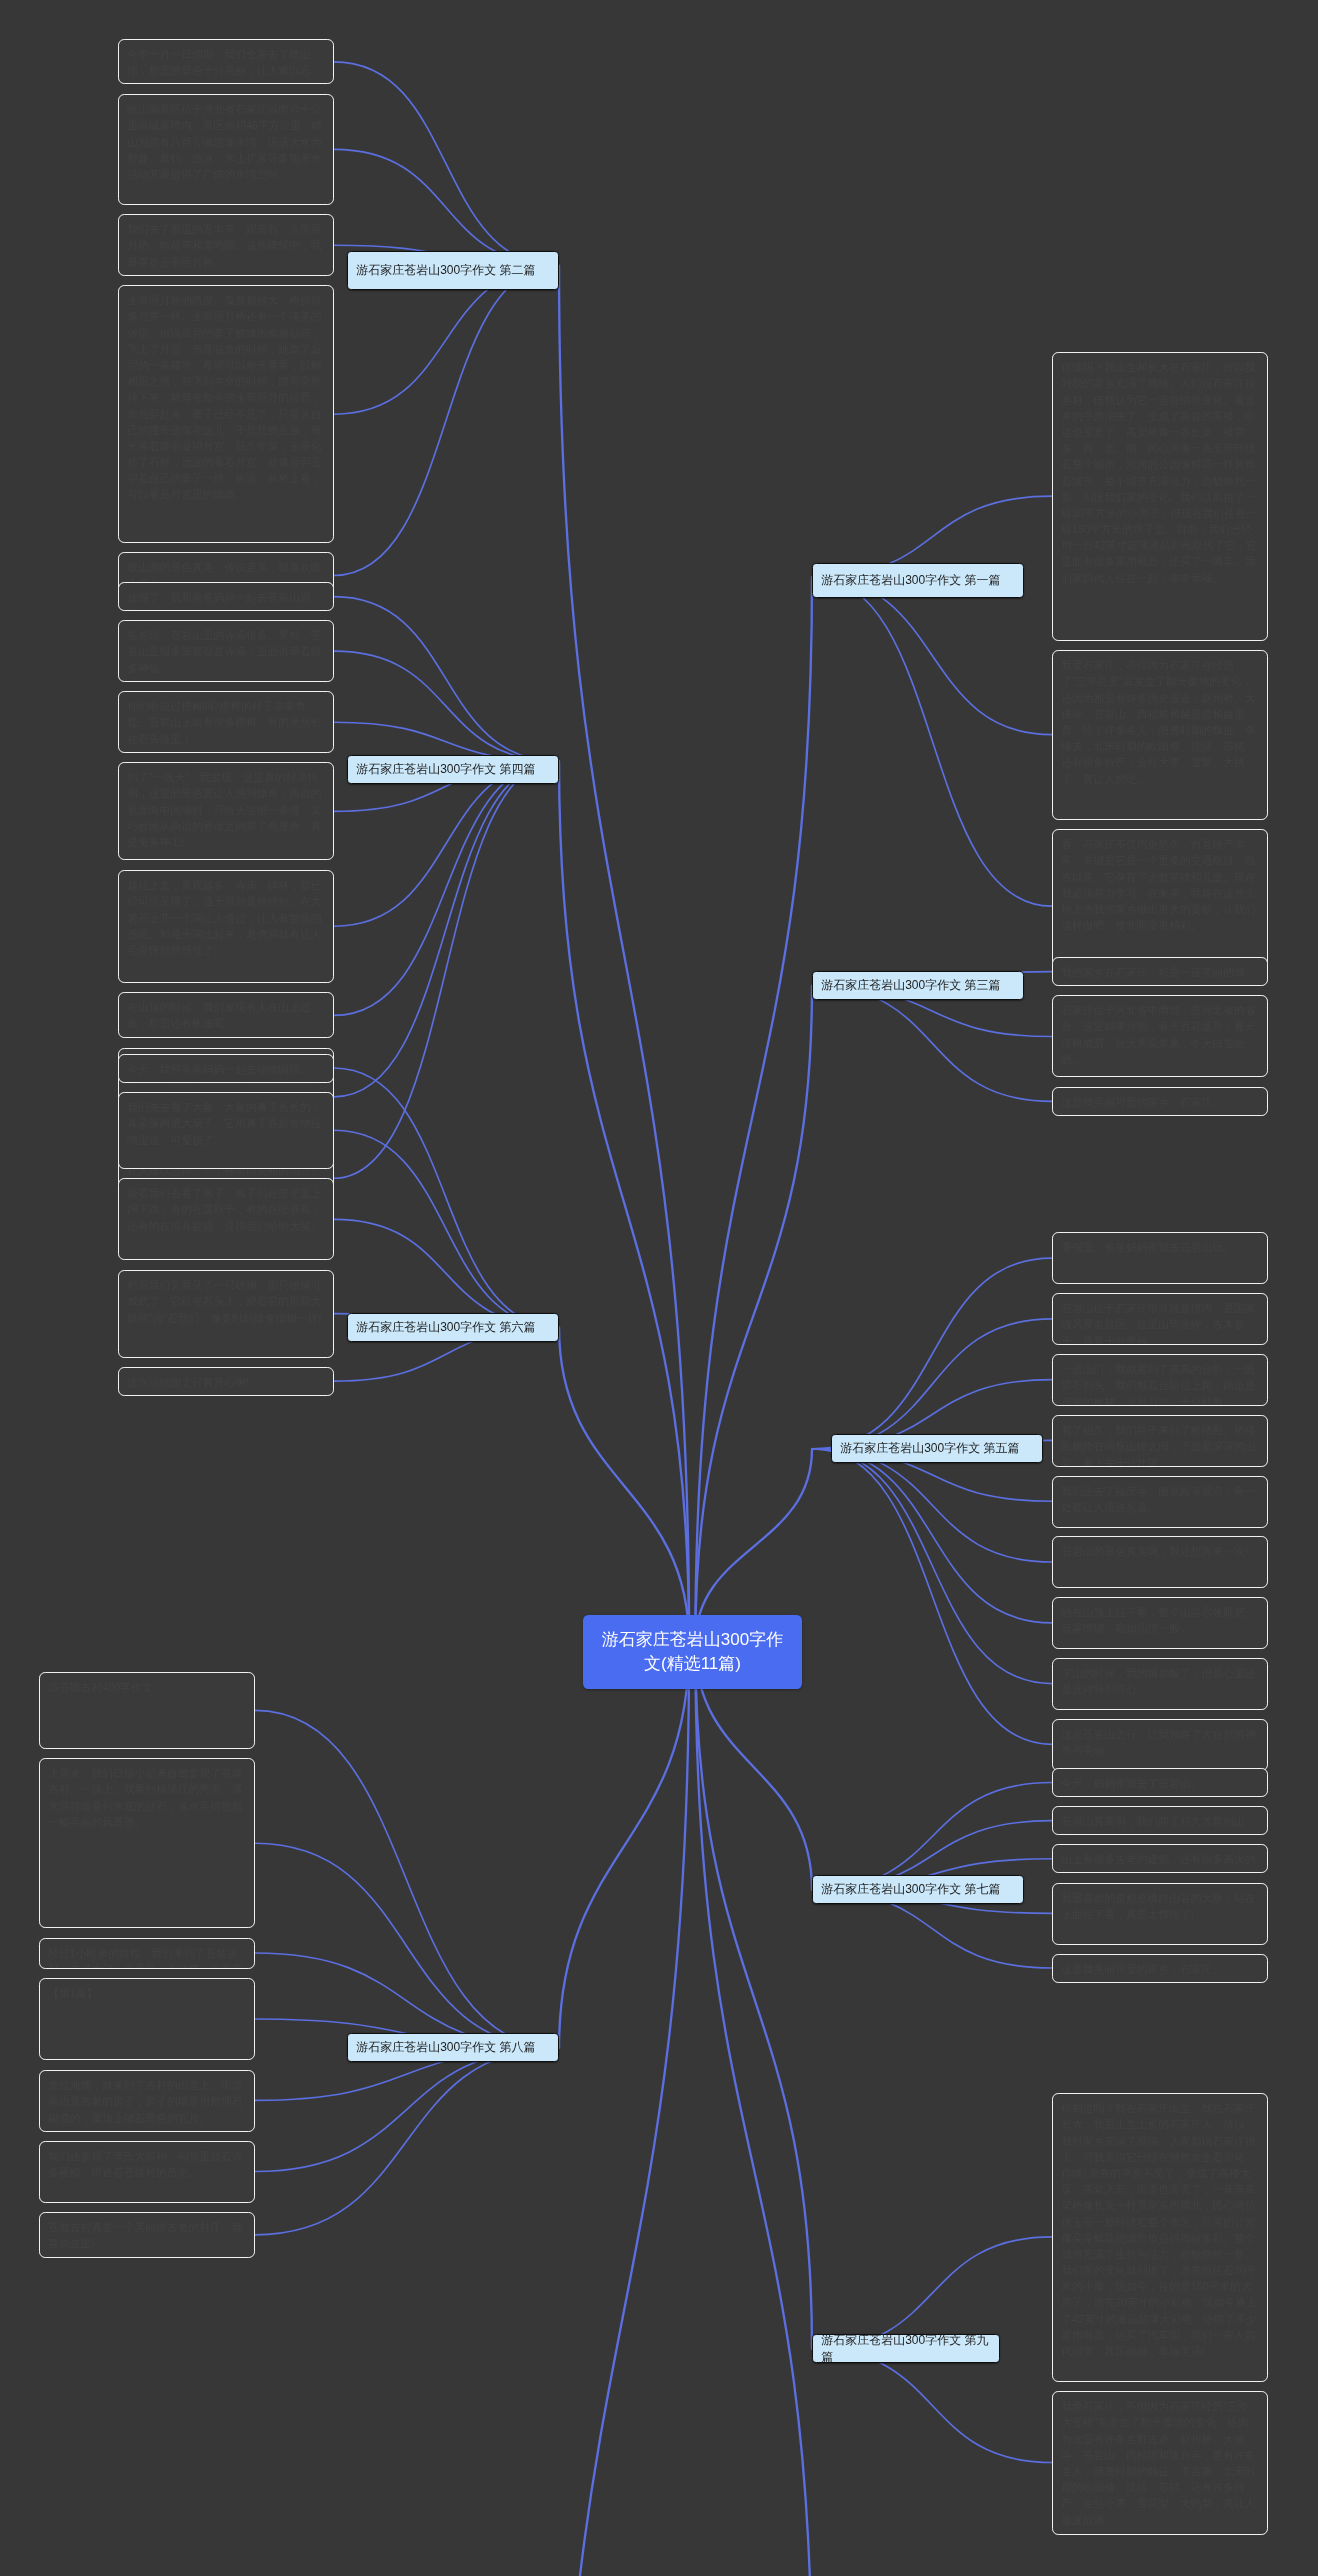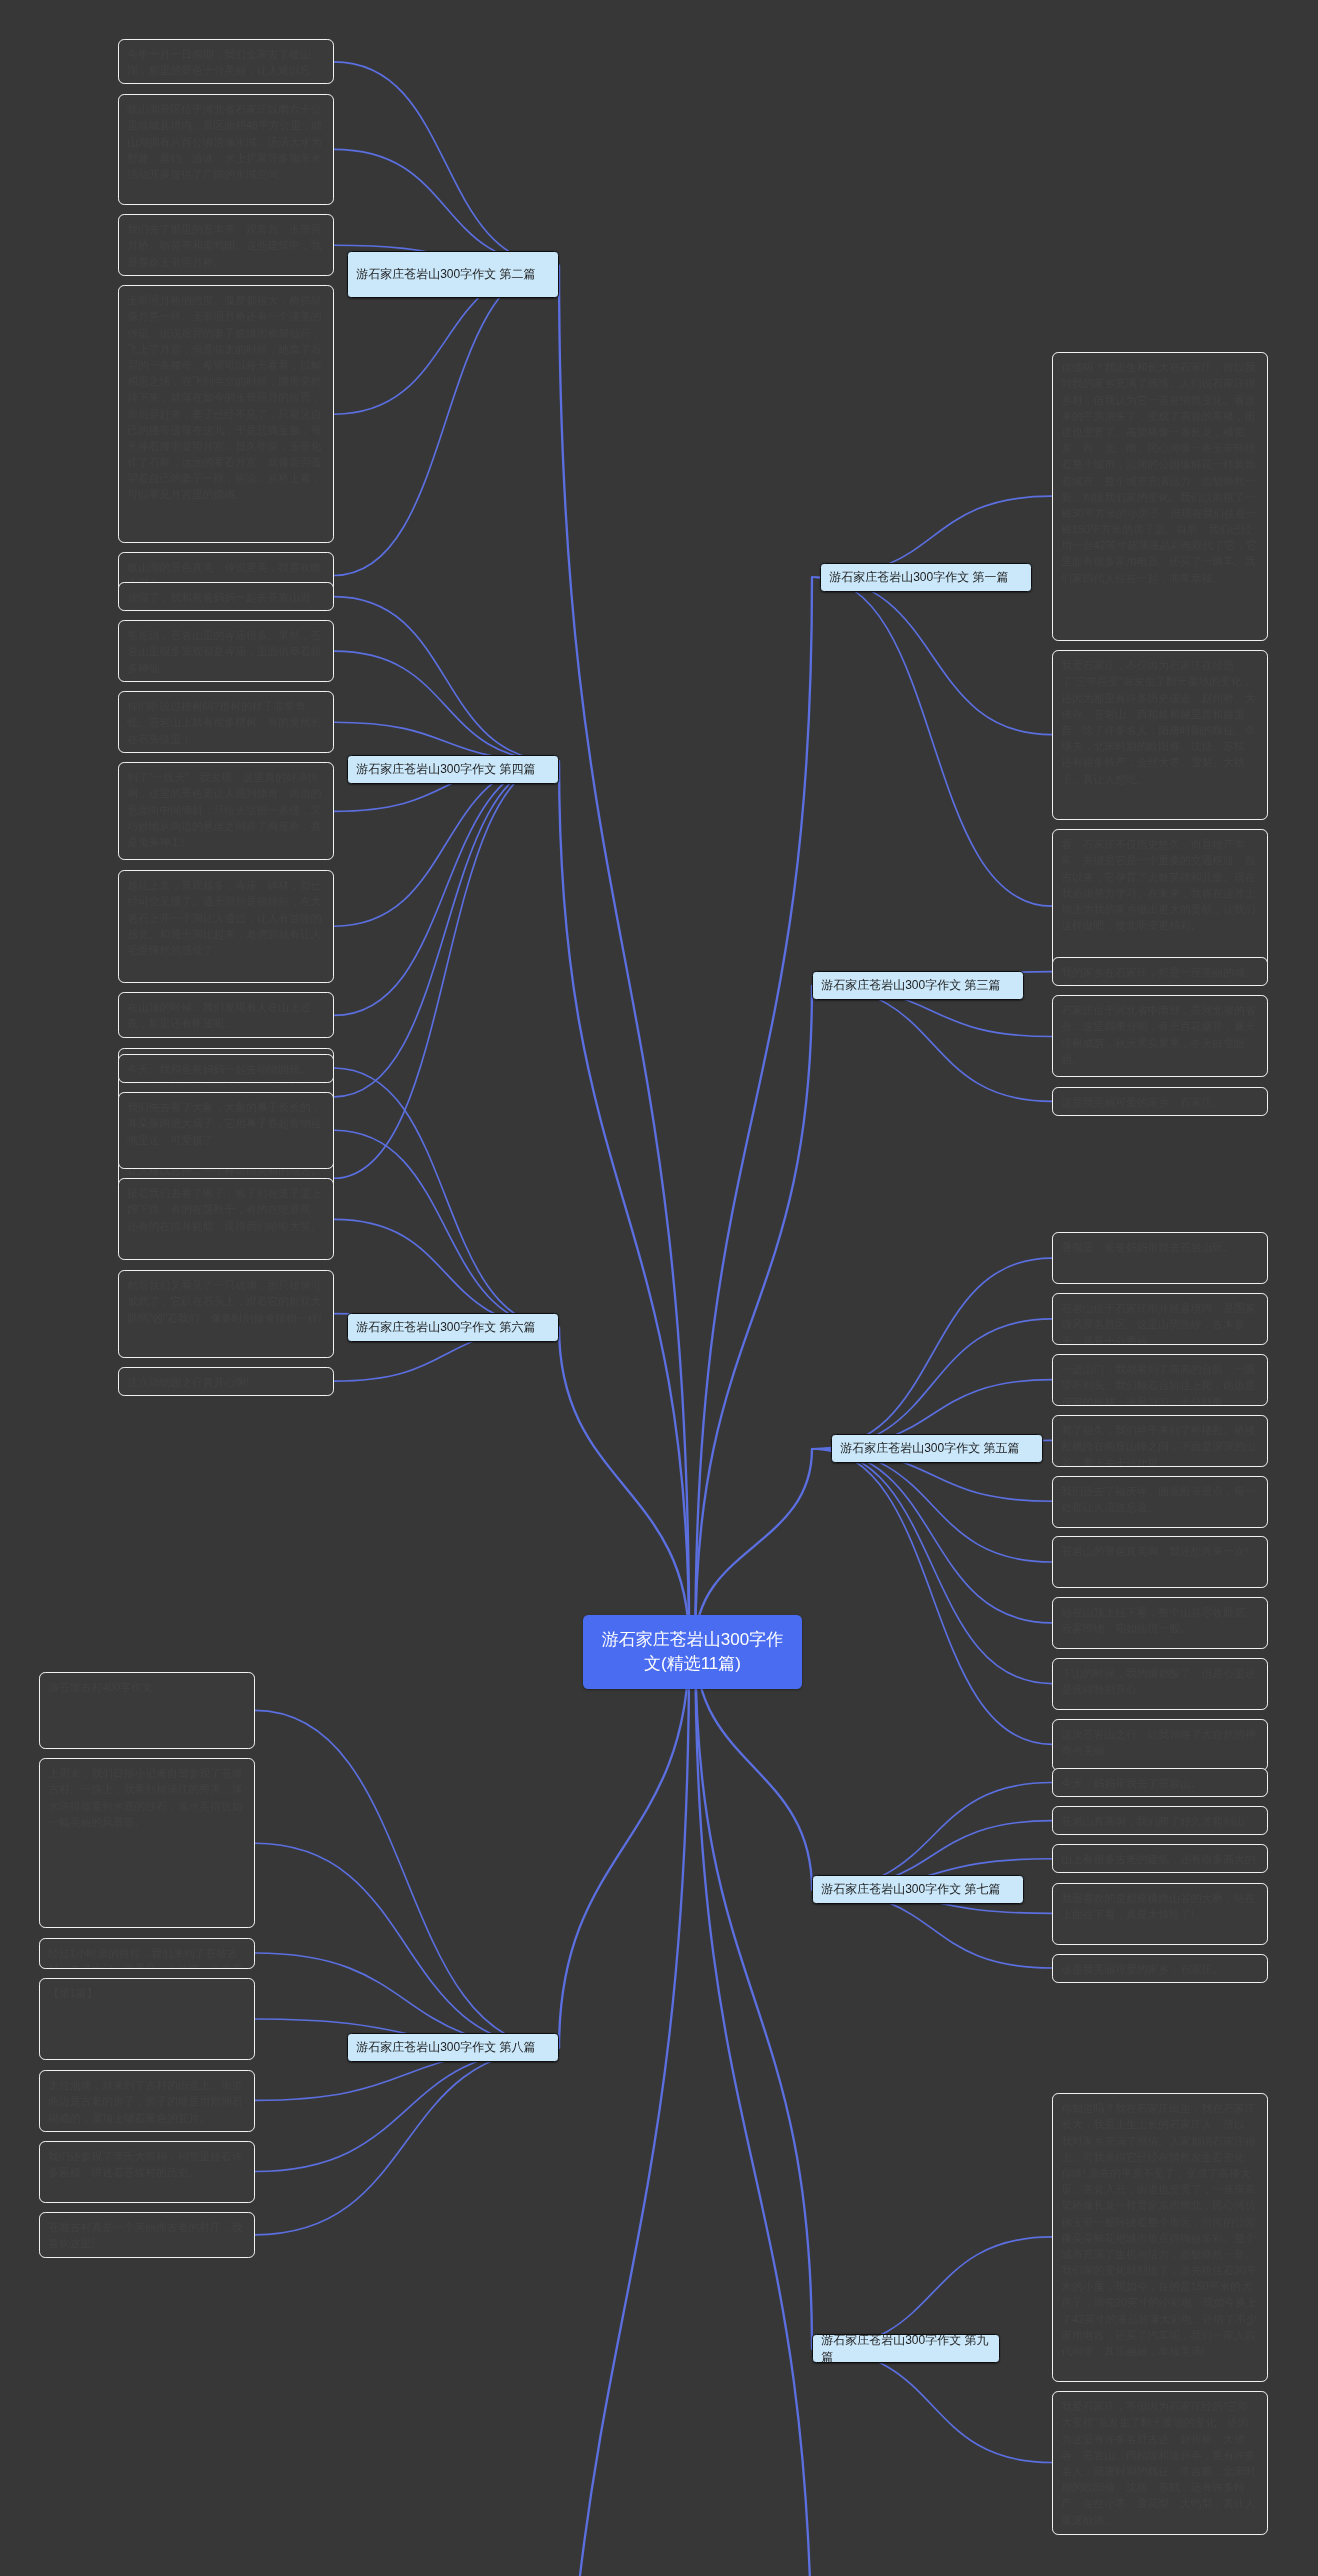--- a/index.html
+++ b/index.html
@@ -99,21 +99,21 @@
       <path d="M 1578 4559.5 C 1833.2 4559.5, 1786.8 4342, 2042 4342" fill="none" stroke="#5b6fe0" stroke-width="3.2" stroke-linecap="round"></path>
       <path d="M 1578 4559.5 C 1833.2 4559.5, 1786.8 4780, 2042 4780" fill="none" stroke="#5b6fe0" stroke-width="3.2" stroke-linecap="round"></path>
       <path d="M 1349.5 3191.5 C 1349.5 4208.25, 1576 4208.25, 1576 5225" fill="none" stroke="#5b6fe0" stroke-width="4.5" stroke-linecap="round"></path>
       <path d="M 1578 5225 C 1833.2 5225, 1786.8 5100, 2042 5100" fill="none" stroke="#5b6fe0" stroke-width="3.2" stroke-linecap="round"></path>
       <path d="M 1578 5225 C 1833.2 5225, 1786.8 5258, 2042 5258" fill="none" stroke="#5b6fe0" stroke-width="3.2" stroke-linecap="round"></path>
       <path d="M 1578 5225 C 1833.2 5225, 1786.8 5396, 2042 5396" fill="none" stroke="#5b6fe0" stroke-width="3.2" stroke-linecap="round"></path>
     </svg>
 <div class="node root" style="left: 583px; top: 1615px; width: 219px; height: 74px;">
       <span>游石家庄苍岩山300字作文(精选11篇)</span>
     </div>
-    <div class="node branch" style="left: 347px; top: 251px; width: 212px; height: 47px;">
+    <div class="node branch" style="left: 347px; top: 251px; width: 212px; height: 39px;">
       <span>游石家庄苍岩山300字作文 第二篇</span>
     </div>
     <div class="node leaf" style="left: 118px; top: 39px; width: 216px; height: 45px;">
       <span>今年十月一日假期，我们全家去了岐山湖，那里的景色十分美丽，让人难以忘怀。</span>
     </div>
     <div class="node leaf" style="left: 118px; top: 94px; width: 216px; height: 111px;">
       <span>岐山湖景区位于河北省石家庄以南六十公里临城县境内，景区面积48平方公里，岐山湖拥有八百公顷浩瀚水域，汤汤大水为野趣、垂钓、游泳、水上扩展等多项亲水活动开展提供了广阔的水域空间。</span>
     </div>
     <div class="node leaf" style="left: 118px; top: 214px; width: 216px; height: 62px;">
       <span>我们去了那里的五丰亭、观音岛、玉带照月桥、吻荷亭和鹿鸣园。这些建筑中，我最喜欢玉带照月桥。</span>
@@ -186,21 +186,21 @@
     </div>
     <div class="node leaf" style="left: 39px; top: 2070px; width: 216px; height: 62px;">
       <span>走过池塘，就来到了古村的街道上。街道两边是古老的房子，房子的墙是用鹅卵石砌成的，屋顶上铺着黑色的瓦片。</span>
     </div>
     <div class="node leaf" style="left: 39px; top: 2141px; width: 216px; height: 62px;">
       <span>我们还参观了李氏大宗祠，祠堂里挂着许多匾额，讲述着苍坡村的历史。</span>
     </div>
     <div class="node leaf" style="left: 39px; top: 2212px; width: 216px; height: 46px;">
       <span>苍坡古村真是一个美丽而古老的村庄，我喜欢这里!</span>
     </div>
-    <div class="node branch" style="left: 812px; top: 563px; width: 212px; height: 29px; margin-left: 8px;">
+    <div class="node branch" style="left: 812px; top: 563px; width: 212px; height: 35px;">
       <span>游石家庄苍岩山300字作文 第一篇</span>
     </div>
     <div class="node leaf" style="left: 1052px; top: 352px; width: 216px; height: 289px;">
       <span>你懂吗？我出生和长大在石家庄，所以我对我的家乡充满了感情。人们说石家庄很乡村，但我认为它一直在悄然变化。看原来的平房消失了，变成了高耸的高楼，街道也变宽了。高架桥像一条长龙，横贯东、西、北、南。民心河像一条玉带环绕着整个城市，沿河的公园像鲜花一样装饰着城市。整个城市充满活力，面貌焕然一新。别提我们家的变化。我们以前租了一栋30平方米的小房子，但现在我们住在一栋150平方米的房子里。目前，我们已经用一台42英寸超薄液晶彩电取代了它，它里面有很多家用电器，还买了一辆车。我们家四代人住在一起，非常幸福。</span>
     </div>
     <div class="node leaf" style="left: 1052px; top: 650px; width: 216px; height: 170px;">
       <span>我爱石家庄，不仅因为石家庄在经历了"三年巨变"后发生了翻天覆地的变化，还因为那里有许多历史遗迹：赵州桥、大佛寺、苍岩山、西柏坡和赫里普和赫里普，除了许多名人：隋唐时期的魏征、李继夫，北宋时期的欧阳修、沈括、苏轼，还有很多特产：金丝大枣、雪梨、大桃子，真让人想吃。</span>
     </div>
     <div class="node leaf" style="left: 1052px; top: 829px; width: 216px; height: 155px;">
       <span>看。石家庄不仅历史悠久，而且物产丰富。关键是它是一个重要的交通枢纽。自古以来，它孕育了无数英雄和儿童。现在我必须努力学习。在未来，我将在这片土地上为我的家乡做出更大的贡献，让我们这样做吧，使北明变更精彩。</span>

